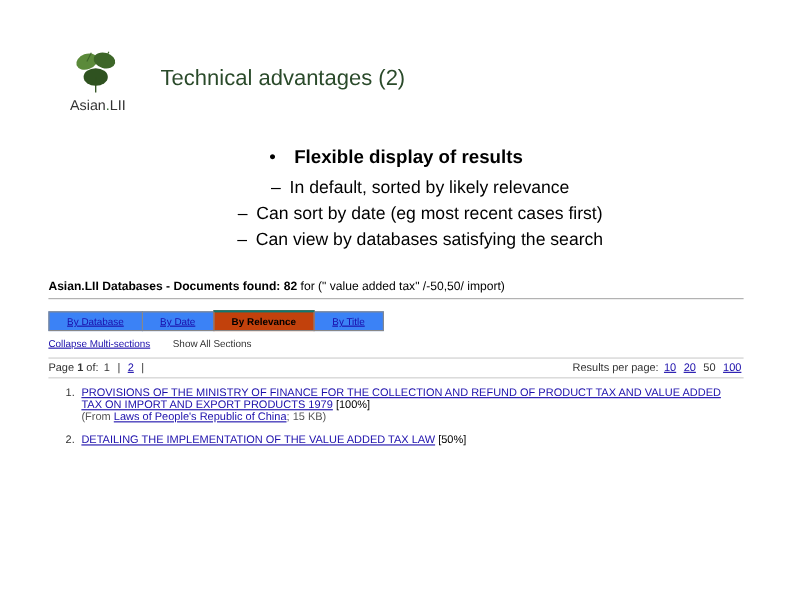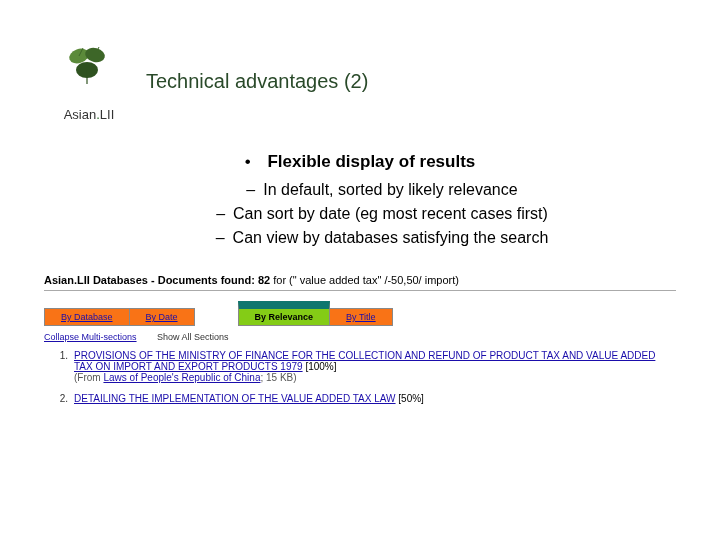--- a/index.html
+++ b/index.html
@@ -13,21 +13,21 @@
     color: #000;
     overflow: hidden;
   }
   .slide { padding: 0 48px; }
   .header {
     display: flex;
     align-items: center;
     gap: 16px;
     margin-top: 40px;
   }
-  .logo { width: 82px; display: flex; flex-direction: column; align-items: center; gap: 19px; }
+  .logo { width: 82px; display: flex; flex-direction: column; align-items: center; }
   .logo svg { display:block; }
   .logo-text { font-size: 13px; margin-top: 2px; color:#333; }
   .logo-text .dot { color:#2a6b2a; }
   h1.title {
     font-size: 20px;
     font-weight: normal;
     margin: 0;
     color: #2a4a2a;
   }
   .content { margin-top: 30px; font-size: 17px; }
@@ -46,35 +46,34 @@
   .results-header {
     font-size: 11px;
     border-bottom:1px solid #aaa;
     padding: 2px 0 4px 0;
   }
   .results-header .strong { font-weight:bold; }
   .tabs-row { display:flex; align-items:flex-end; gap:0; margin-top:10px; font-size:9px; }
   .tab {
     border:1px solid #888;
     padding: 3px 16px 3px 16px;
-    background:#f97316;
+    background:#3b82f6;
     color:#1a0dab;
     text-decoration:underline;
     cursor:pointer;
     margin-right:-1px;
     position:relative;
   }
   .tab.active {
-    background:#84cc16;
-    border-top:8px solid #0f766e;
+    background:#c2410c;
+    border-top:2px solid #0f766e;
     color:#000;
     text-decoration:none;
     font-weight:bold;
     z-index:2;
-    margin-left:44px;
   }
   .tab.plain { color:#1a0dab; }
   .secondary-row { margin-top:6px; font-size:9px; }
   .secondary-row a { color:#1a0dab; text-decoration:underline; margin-right:18px; cursor:pointer;}
   .secondary-row span.plain { color:#333; }
 
   .pager-row {
     display:flex;
     justify-content:space-between;
     align-items:center;
@@ -140,20 +139,38 @@
       <div class="tab plain">By Date</div>
       <div class="tab active">By Relevance</div>
       <div class="tab plain">By Title</div>
     </div>
 
     <div class="secondary-row">
       <a>Collapse Multi-sections</a>
       <span class="plain">Show All Sections</span>
     </div>
 
+    <div class="pager-row">
+      <div>
+        <span>Page </span><strong>1</strong><span> of: </span>
+        <span class="links">
+          <span>1</span><span> | </span><a>2</a>
+          <span> | </span>
+        </span>
+      </div>
+      <div>
+        <span>Results per page: </span>
+        <span class="links">
+          <a>10</a>
+          <a>20</a>
+          <span>50</span>
+          <a>100</a>
+        </span>
+      </div>
+    </div>
 
     <ol class="result-list">
       <li>
         <div class="num">1.</div>
         <div class="body">
           <span class="title">PROVISIONS OF THE MINISTRY OF FINANCE FOR THE COLLECTION AND REFUND OF PRODUCT TAX AND VALUE ADDED TAX ON IMPORT AND EXPORT PRODUCTS 1979</span>
           <span class="pct">[100%]</span><br>
           <span class="from">
             <span>(From </span><a>Laws of People's Republic of China</a><span>; 15 KB)</span>
           </span>

